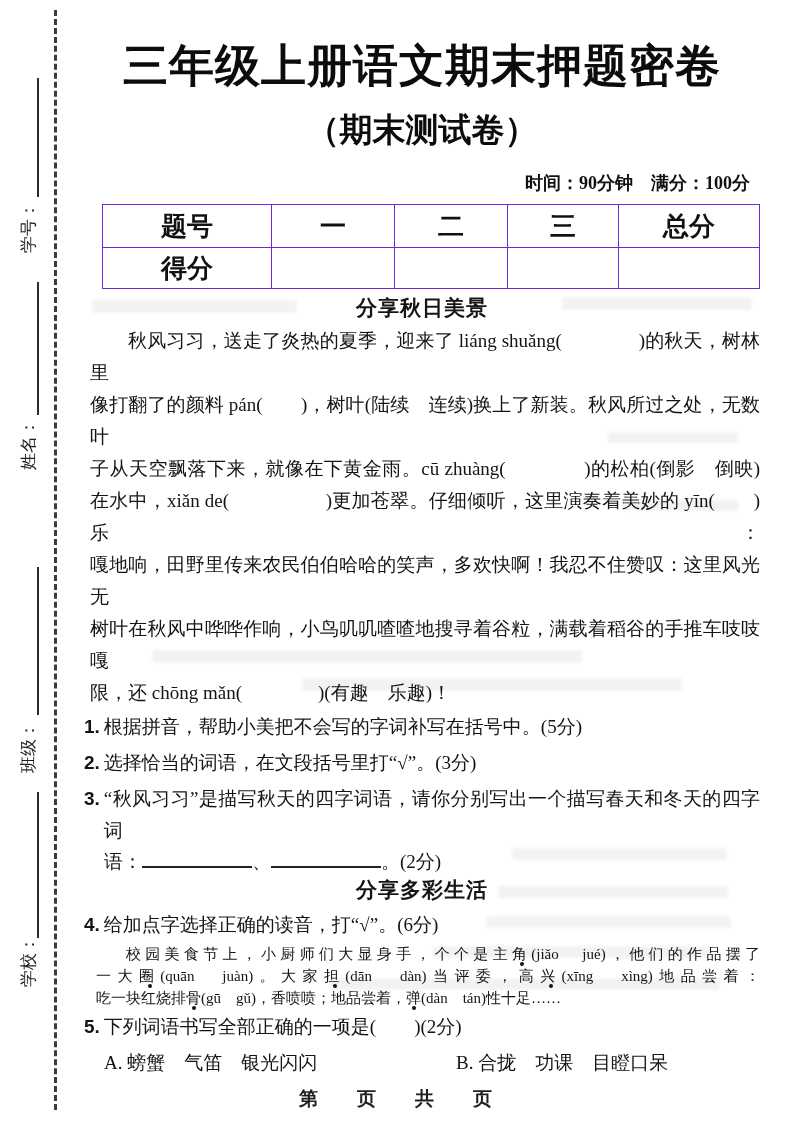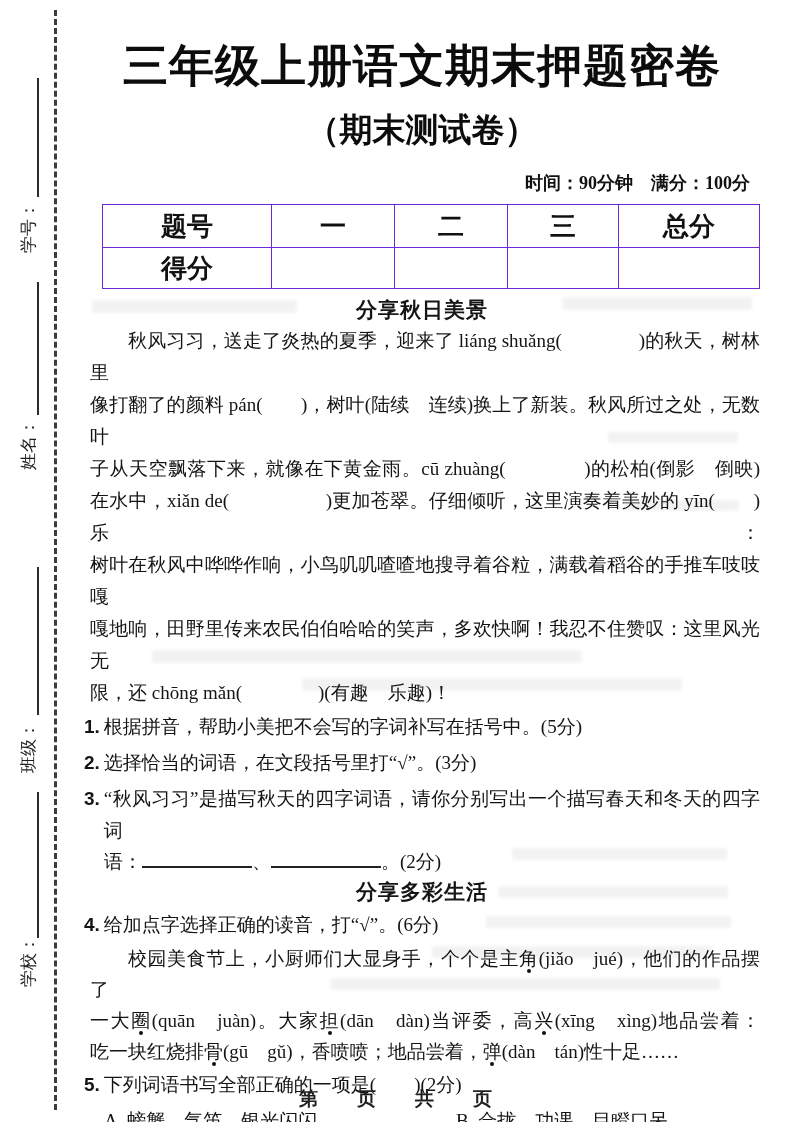--- a/index.html
+++ b/index.html
@@ -34,30 +34,30 @@
   .score-table td{
     border:1px solid #6d28d9;text-align:center;vertical-align:middle;
     font-size:26px;font-weight:700;color:#111;padding:0;
   }
   .score-table .r1 td{height:42px;}
   .score-table .r2 td{height:40px;}
   
   .sec-heading{
     margin-top:8px;text-align:center;font-size:21px;line-height:26px;
     font-weight:800;color:#151515;
-    font-family:Liberation Sans, sans-serif;letter-spacing:1px;
+    font-family:Liberation Mono, monospace;letter-spacing:1px;
   }
   .passage{margin-top:2px;font-size:19px;color:#141414;margin-left:6px;}
   .pline{line-height:32px;}
   .indent{text-indent:2em;}
   .jline{text-align:justify;text-align-last:justify;}
   .qline{font-size:19px;line-height:32px;color:#141414;display:flex;}
   .qno{font-weight:800;font-family:"Liberation Sans","DejaVu Sans",sans-serif;margin-right:4px;flex:0 0 auto;}
   .qtext{flex:1 1 auto;}
-  .qbody{font-size:19px;line-height:31px;color:#141414;margin-left:6px;}
+  .qbody{font-size:15px;line-height:22px;color:#141414;margin-left:12px;}
   .hang{margin-left:20px;font-size:19px;line-height:30px;color:#141414;}
   .wline{display:inline-block;border-bottom:2px solid #222;height:1.0em;vertical-align:baseline;}
   .dotchar{position:relative;}
   .dotchar::after{
     content:"";position:absolute;left:50%;transform:translateX(-50%);
     bottom:-4px;width:4px;height:4px;border-radius:50%;background:#111;
   }
   .optrow{display:flex;margin-left:20px;font-size:19px;line-height:31px;color:#141414;}
   .optrow .optL{flex:0 0 352px;}
   .optrow .optR{flex:1 1 auto;}
@@ -127,22 +127,22 @@
   </tbody>
     </table>
 
   <div class="sec-heading">分享秋日美景</div>
 
   <div class="passage">
     <div class="pline indent jline">秋风习习，送走了炎热的夏季，迎来了 liáng shuǎng(　　　　)的秋天，树林里</div>
     <div class="pline jline">像打翻了的颜料 pán(　　)，树叶(陆续　连续)换上了新装。秋风所过之处，无数叶</div>
     <div class="pline jline">子从天空飘落下来，就像在下黄金雨。cū zhuàng(　　　　)的松柏(倒影　倒映)</div>
     <div class="pline jline">在水中，xiǎn de(　　　　　)更加苍翠。仔细倾听，这里演奏着美妙的 yīn(　　)乐：</div>
+    <div class="pline jline">嘎地响，田野里传来农民伯伯哈哈的笑声，多欢快啊！我忍不住赞叹：这里风光无</div>
     <div class="pline jline">树叶在秋风中哗哗作响，小鸟叽叽喳喳地搜寻着谷粒，满载着稻谷的手推车吱吱嘎</div>
-    <div class="pline jline">嘎地响，田野里传来农民伯伯哈哈的笑声，多欢快啊！我忍不住赞叹：这里风光无</div>
     <div class="pline">限，还 chōng mǎn(　　　　)(有趣　乐趣)！</div>
   </div>
 
   <div class="qline mt2">
     <span class="qno">1.</span>
     <span class="qtext">根据拼音，帮助小美把不会写的字词补写在括号中。(5分)</span>
   </div>
 
   <div class="qline mt4">
     <span class="qno">2.</span>

